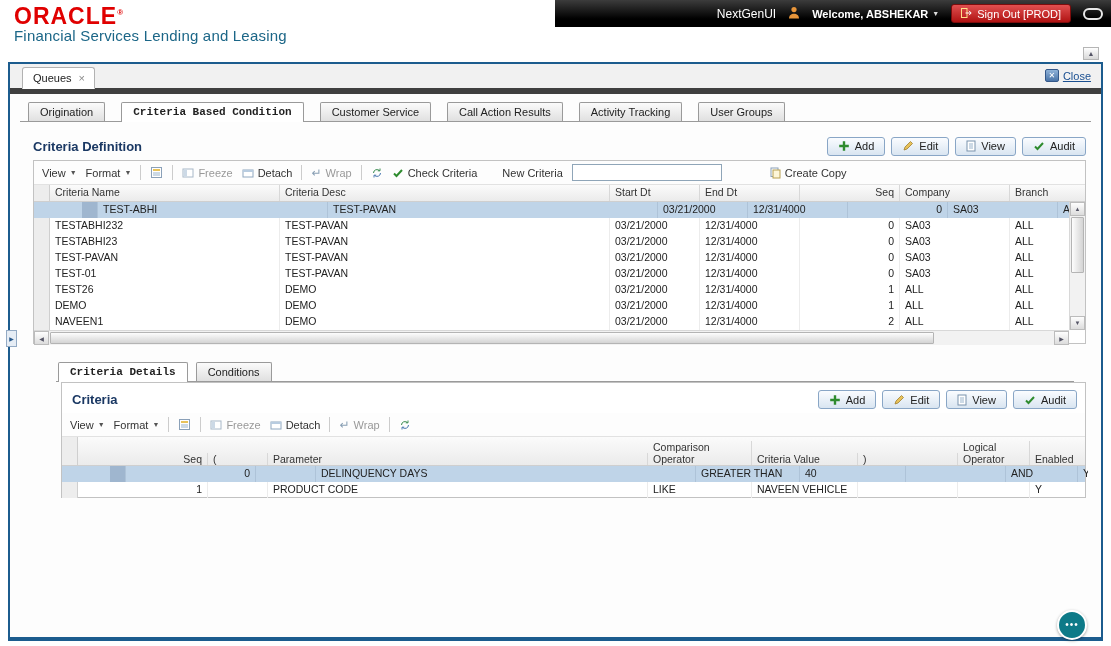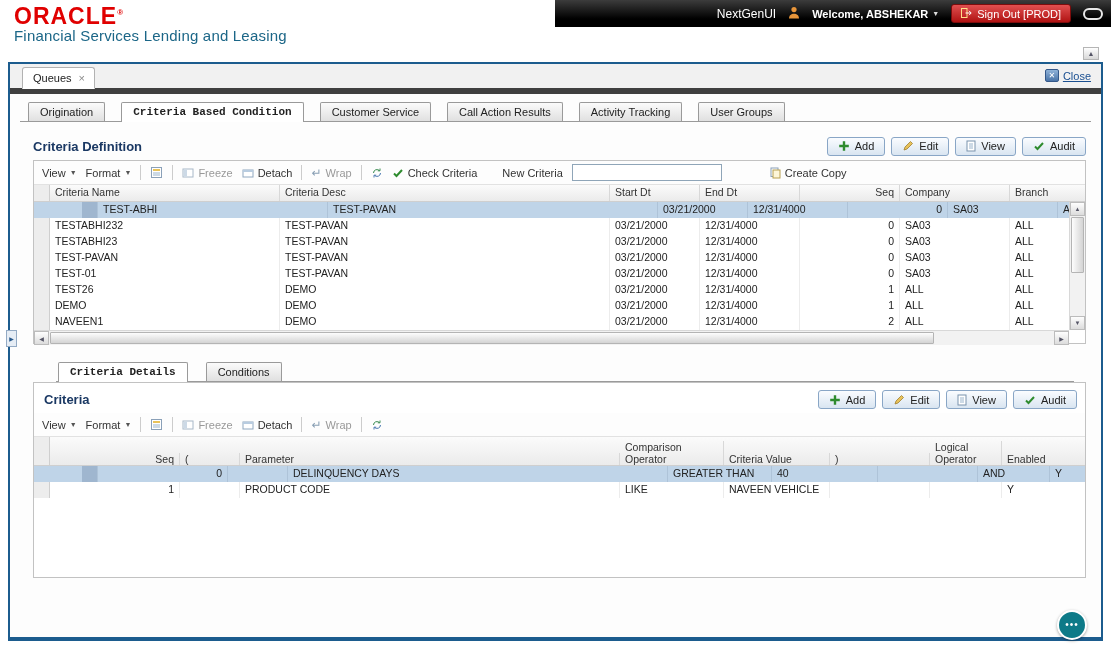--- a/index.html
+++ b/index.html
@@ -38,39 +38,39 @@
     border:1px solid #b2b2b2; border-bottom:1px solid #fff; border-radius:3px 3px 0 0;
     display:flex; align-items:center; gap:7px; font-size:11px; color:#222; }
   .queues-tab .tab-x { color:#8a8a8a; font-size:11px; line-height:10px; }
   .close-ctl { position:absolute; right:10px; top:5px; display:flex; align-items:center; gap:4px; cursor:default; }
   .close-ic { width:14px; height:13px; background:linear-gradient(#8fb2d8,#4a74a8); border:1px solid #34588a;
     border-radius:2px; color:#fff; font-size:8px; display:flex; align-items:center; justify-content:center; }
   .close-lbl { color:#1a4f91; text-decoration:underline; font-size:11px; }
 
   .main-tabs { display:flex; gap:16px; align-items:flex-end; margin:6px 10px 0 10px; padding-left:8px;
     border-bottom:1px solid #9a9a9a; height:22px; }
-  .detail-tabs { display:flex; gap:18px; align-items:flex-start; margin:18px 12px 0 23px; padding-left:2px;
+  .detail-tabs { display:flex; gap:8px; align-items:flex-start; margin:18px 12px 0 23px; padding-left:2px;
     border-bottom:1px solid #9a9a9a; height:20px; }
   .tab { padding:3px 11px; font-size:11px; color:#222; background:linear-gradient(#fbfbfb,#e0e0e0);
     border:1px solid #9a9a9a; border-bottom:none; border-radius:2px 2px 0 0; white-space:nowrap; cursor:default; }
   .tab.active { background:#fff; font-weight:bold; margin-bottom:-1px; padding-bottom:4px;font-family:Liberation Mono, monospace; }
 
   .content { padding:0 15px 0 23px; }
 
   .sec-head1 { display:flex; justify-content:space-between; align-items:center; margin:14px 0 4px 0; height:20px; }
   h2.sec-title { font-size:13px; font-weight:bold; color:var(--heading-navy,#1a3863); }
   .actions { display:flex; gap:6px; }
   .action-btn { display:inline-flex; align-items:center; gap:5px; font-size:11px; color:#222; font-family:inherit;
     background:linear-gradient(#fafcff,#d9e5f1); border:1px solid #89a6c6; border-radius:3px;
     padding:1px 10px; height:19px; }
   .action-btn .ic { display:inline-flex; align-items:center; }
 
   .box { border:1px solid #c2c2c2; background:#fff; }
   .box1 { height:184px; }
-  .box2 { height:196px; margin-top:0; }
+  .box2 { height:116px; margin-top:0;margin-left:28px; }
 
   .toolbar { height:24px; display:flex; align-items:center; gap:9px; padding:0 8px;
     background:#fdfdfd; border-bottom:1px solid #e2e2e2; font-size:11px; color:#333; white-space:nowrap; }
   .menu { display:inline-flex; align-items:center; gap:4px; cursor:default; }
   .menu .caret { font-size:7px; color:#555; }
   .tsep { width:1px; height:15px; background:#ccc; }
   .tool { display:inline-flex; align-items:center; gap:4px; cursor:default; }
   .tool.gray { color:#999; }
   .tool-ic { display:inline-flex; align-items:center; }
   .wrap-glyph { color:#8aa0b5; font-size:12px; }

